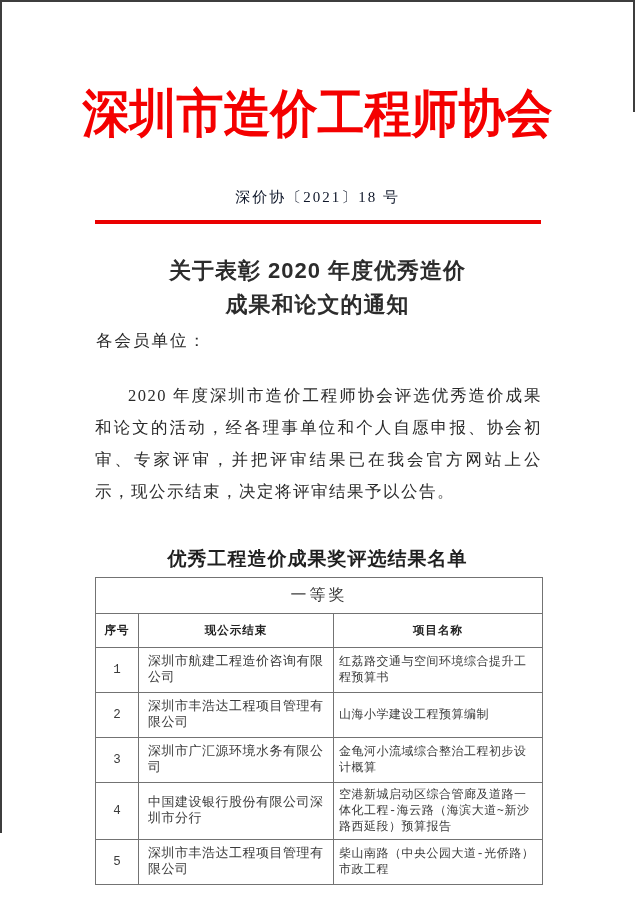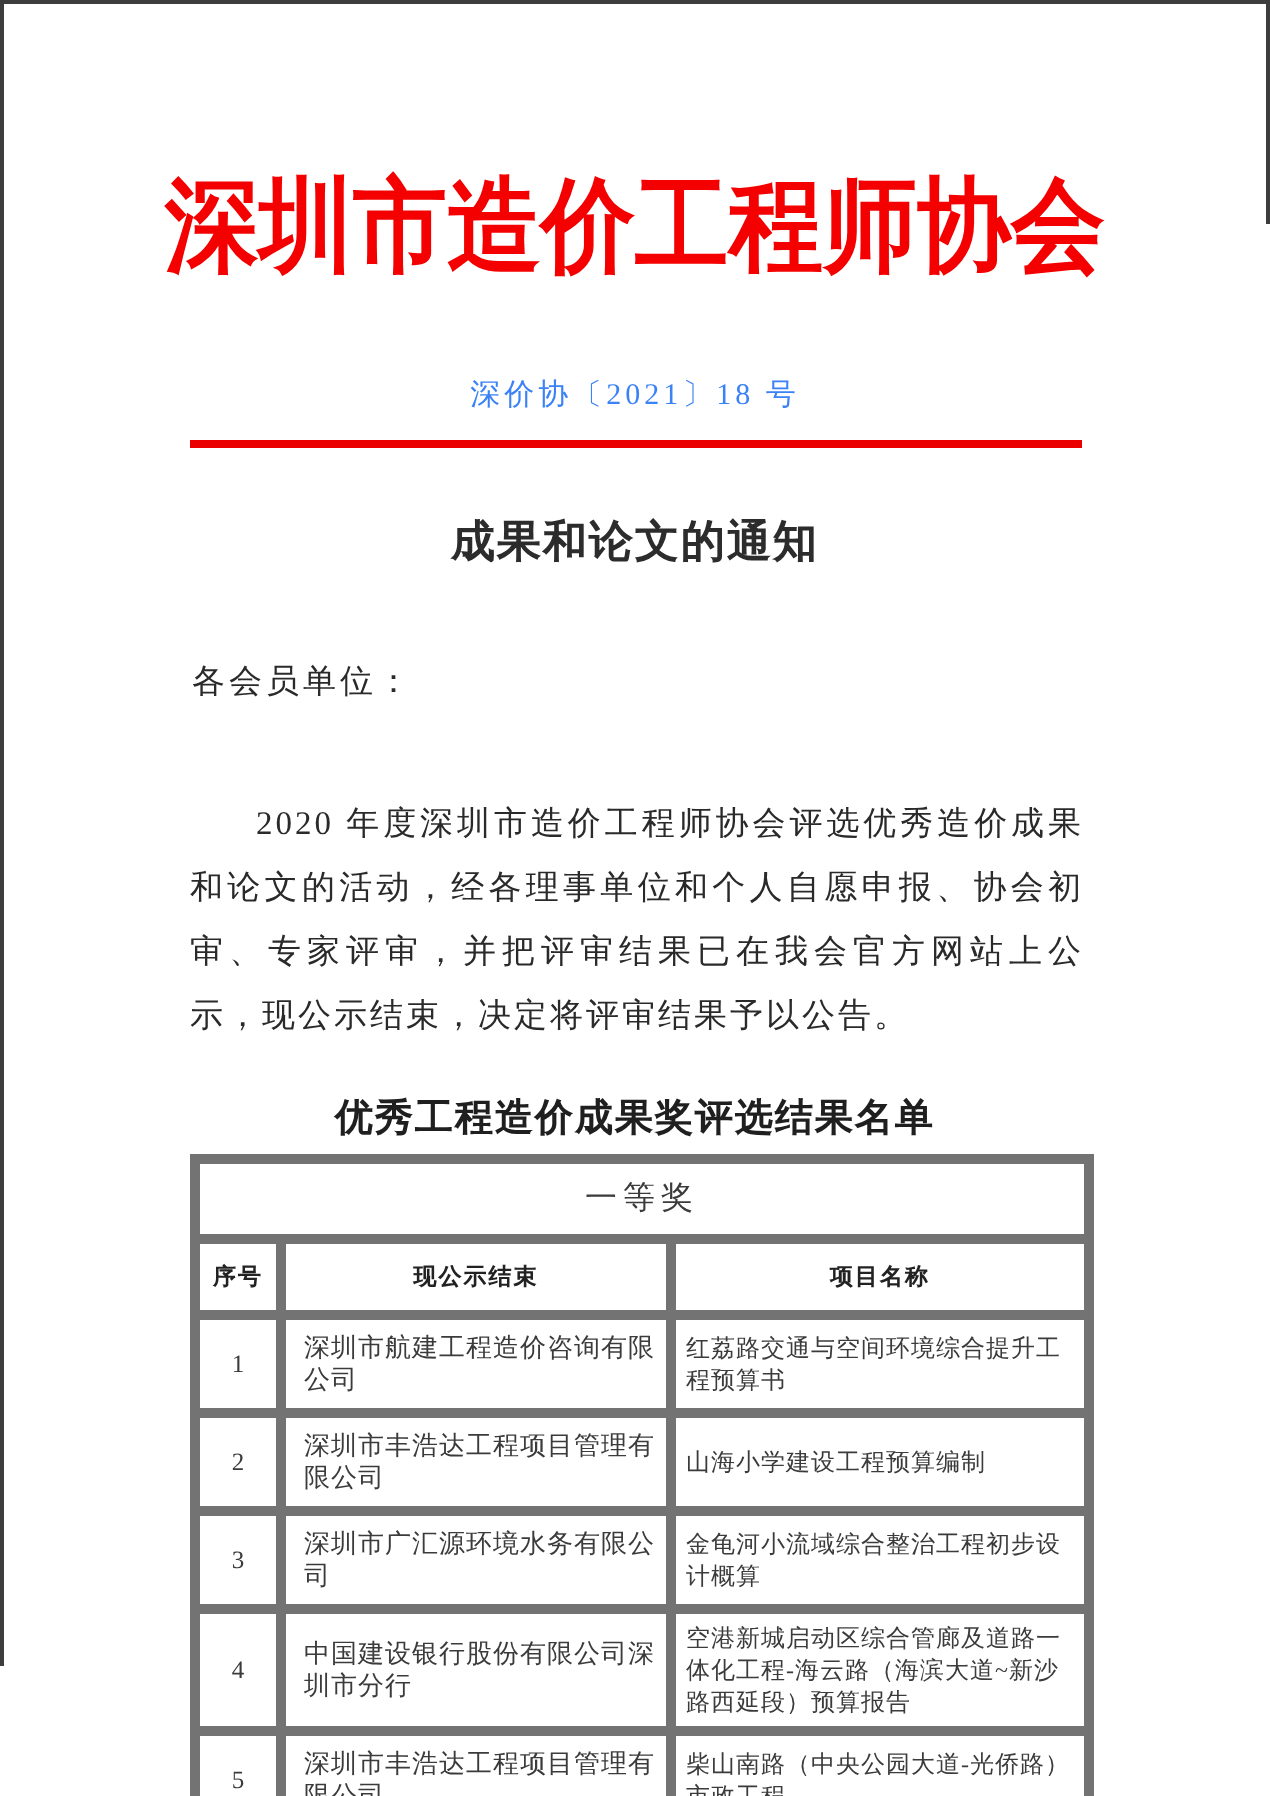--- a/index.html
+++ b/index.html
@@ -29,21 +29,21 @@
     font-size: 47px;
     font-weight: bold;
     letter-spacing: 0px;
     font-family: "DejaVu Serif", "Liberation Serif", serif;
     transform: scaleY(1.1);
   }
   .doc-number {
     position: absolute;
     top: 188px; left: 0; width: 100%;
     text-align: center;
-    color: #3b82f6;
+    color: #0f172a;
     font-size: 15px;
     letter-spacing: 2px;
   }
   .red-rule {
     position: absolute;
     top: 220px; left: 95px;
     width: 446px; height: 4px;
     background: #ea0000;
   }
   .notice-title {
@@ -59,21 +59,21 @@
   }
   .salutation {
     position: absolute;
     top: 330px; left: 96px;
     font-size: 16.5px;
     color: #2a2a2a;
     letter-spacing: 2px;
   }
   .body-para {
     position: absolute;
-    top: 396px; left: 95px; width: 447px;
+    top: 380px; left: 95px; width: 447px;
     margin: 0;
     font-size: 16.5px;
     color: #2a2a2a;
     line-height: 32px;
     letter-spacing: 1.5px;
     text-indent: 2em;
     text-align: justify;
   }
   .table-title {
     position: absolute;
@@ -89,23 +89,23 @@
     position: absolute;
     top: 577px; left: 95px;
     width: 447px;
     border-collapse: collapse;
     table-layout: fixed;
   }
   .award-table col.c1 { width: 43px; }
   .award-table col.c2 { width: 195px; }
   .award-table col.c3 { width: 209px; }
   .award-table th, .award-table td {
-    border: 5px solid #737373;
+    border: 1px solid #737373;
     color: #3b3b3b;
-    font-family: Liberation Serif, serif;
+    font-family: Liberation Mono, monospace;
   }
   .award-table td.group {
     text-align: center;
     font-size: 16px;
     letter-spacing: 3px;
     padding: 7px 0;
     color: #3b3b3b;
   }
   .award-table th {
     font-size: 11.5px;
@@ -142,20 +142,21 @@
   <div class="edge edge-left"></div>
   <div class="edge edge-right"></div>
 
   <div class="org-title">深圳市造价工程师协会</div>
 
   <div class="doc-number">深价协〔2021〕18 号</div>
 
   <div class="red-rule"></div>
 
   <div class="notice-title">
+    <div>关于表彰 2020 年度优秀造价</div>
     <div>成果和论文的通知</div>
   </div>
 
   <div class="salutation">各会员单位：</div>
 
   <p class="body-para">2020 年度深圳市造价工程师协会评选优秀造价成果和论文的活动，经各理事单位和个人自愿申报、协会初审、专家评审，并把评审结果已在我会官方网站上公示，现公示结束，决定将评审结果予以公告。</p>
 
   <div class="table-title">优秀工程造价成果奖评选结果名单</div>
 
   <table class="award-table">

